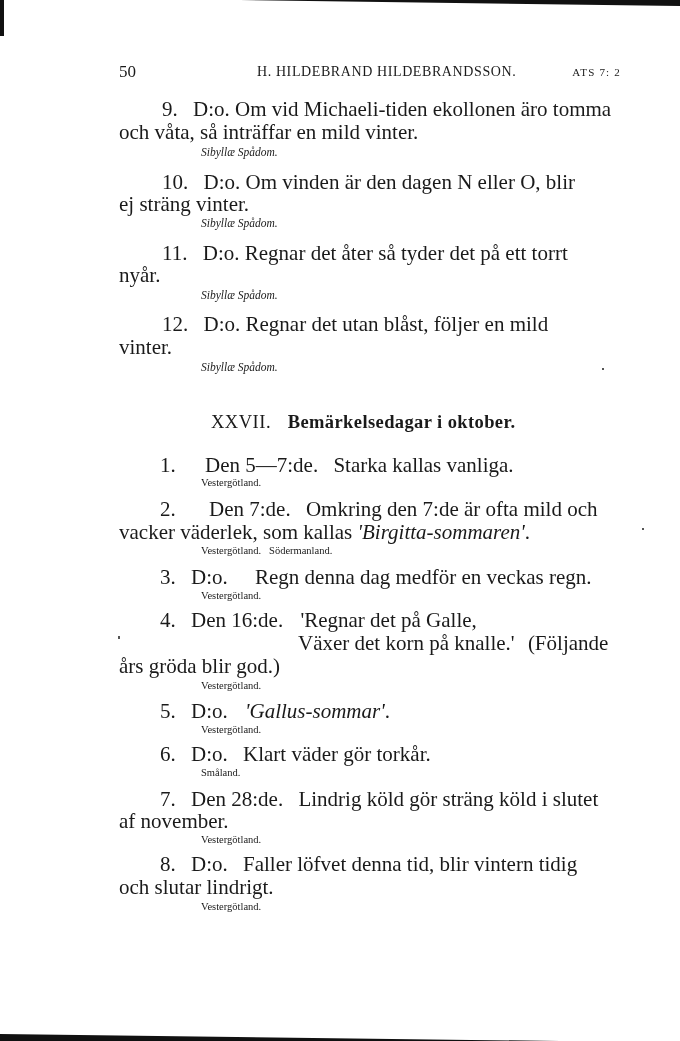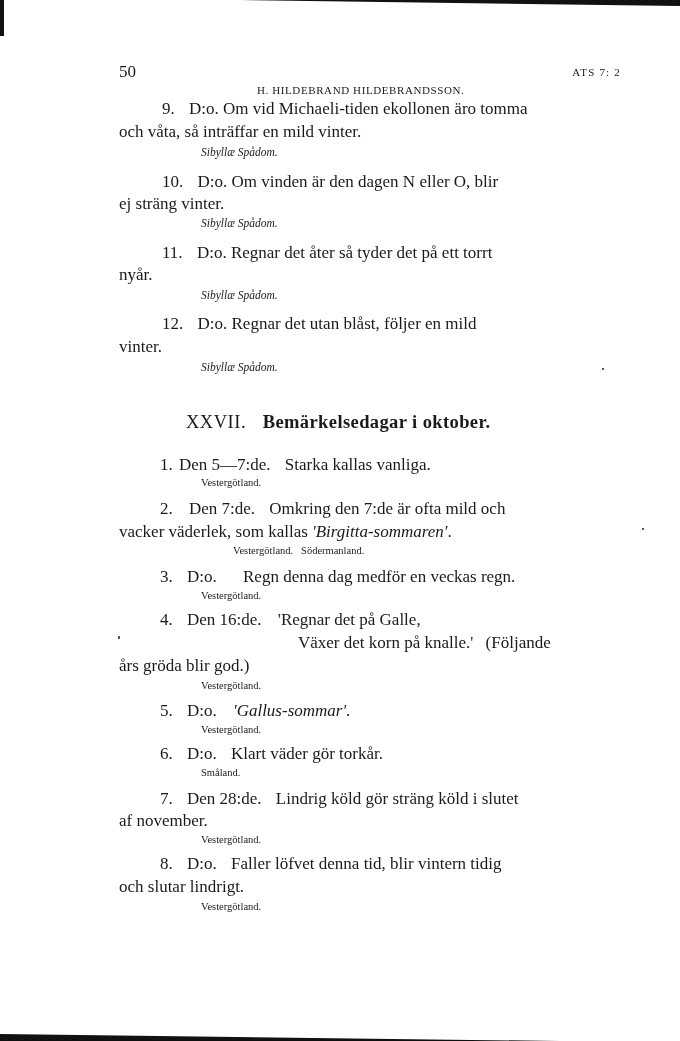--- a/index.html
+++ b/index.html
@@ -27,34 +27,34 @@
     }
     .page {
       position: absolute; left: 0; top: 0; width: 680px; height: 1041px;
       font-family: "Liberation Serif", "DejaVu Serif", serif;
     }
     .header {
       position: absolute; top: 62px; left: 119px; width: 502px; height: 20px;
     }
     .header .pnum { position: absolute; left: 0; top: 0; font-size: 17px; }
     .header .author {
-      position: absolute; left: 138px; top: 22px; font-size: 11px; letter-spacing: 0.6px;
+      position: absolute; left: 138px; top: 2px; font-size: 14px; letter-spacing: 0.6px;
     }
     .header .series {
       position: absolute; right: 0; top: 4px; font-size: 11px; letter-spacing: 1.2px;
     }
     .line {
-      position: absolute; white-space: nowrap; font-size: 17px; line-height: 22px;
+      position: absolute; white-space: nowrap; font-size: 21px; line-height: 22px;
     }
     .src {
       position: absolute; white-space: nowrap; font-size: 10.5px; line-height: 14px;
     }
     .src.italic { font-style: italic; font-size: 11.5px; }
     .heading {
-      position: absolute; top: 412px; left: 186px; white-space: nowrap; font-size: 18.5px;
+      position: absolute; top: 412px; left: 211px; white-space: nowrap; font-size: 18.5px;
     }
     .heading .roman { letter-spacing: 0.5px; }
     .heading .title { font-weight: bold; margin-left: 12px; letter-spacing: 0.4px; }
     .it { font-style: italic; }
     .speck { position: absolute; width: 2px; height: 2px; background: #555; }
   </style>
 </head>
 <body>
 
 <div class="scan-top"></div>
@@ -97,34 +97,34 @@
   <div class="line" style="top:336px; left:119px;">vinter.</div>
   <div class="src italic" style="top:360px; left:201px;">Sibyllæ Spådom.</div>
 
   <div class="heading">
     <span class="roman">XXVII.</span>
     <span class="title">Bemärkelsedagar i oktober.</span>
   </div>
 
   <div class="line" style="top:454px; left:160px;">
     <span>1.</span>
-    <span style="margin-left:2px;">Den 5—7:de.</span>
+    <span style="margin-left:24px;">Den 5—7:de.</span>
     <span style="margin-left:10px;">Starka kallas vanliga.</span>
   </div>
   <div class="src" style="top:476px; left:201px;">Vestergötland.</div>
 
   <div class="line" style="top:498px; left:160px; width:461px;">
     <span>2.</span>
-    <span style="margin-left:12px;">Den 7:de.</span>
+    <span style="margin-left:28px;">Den 7:de.</span>
     <span style="margin-left:10px;">Omkring den 7:de är ofta mild och</span>
   </div>
   <div class="line" style="top:521px; left:119px;">
     <span>vacker väderlek, som kallas </span><span class="it">'Birgitta-sommaren'</span><span>.</span>
   </div>
-  <div class="src" style="top:544px; left:201px; white-space:pre;margin-left:32px;">Vestergötland.   Södermanland.</div>
+  <div class="src" style="top:544px; left:201px; white-space:pre;">Vestergötland.   Södermanland.</div>
 
   <div class="line" style="top:566px; left:160px;">
     <span>3.</span>
     <span style="margin-left:10px;">D:o.</span>
     <span style="margin-left:22px;">Regn denna dag medför en veckas regn.</span>
   </div>
   <div class="src" style="top:589px; left:201px;">Vestergötland.</div>
 
   <div class="line" style="top:609px; left:160px;text-align:center;">
     <span>4.</span>

